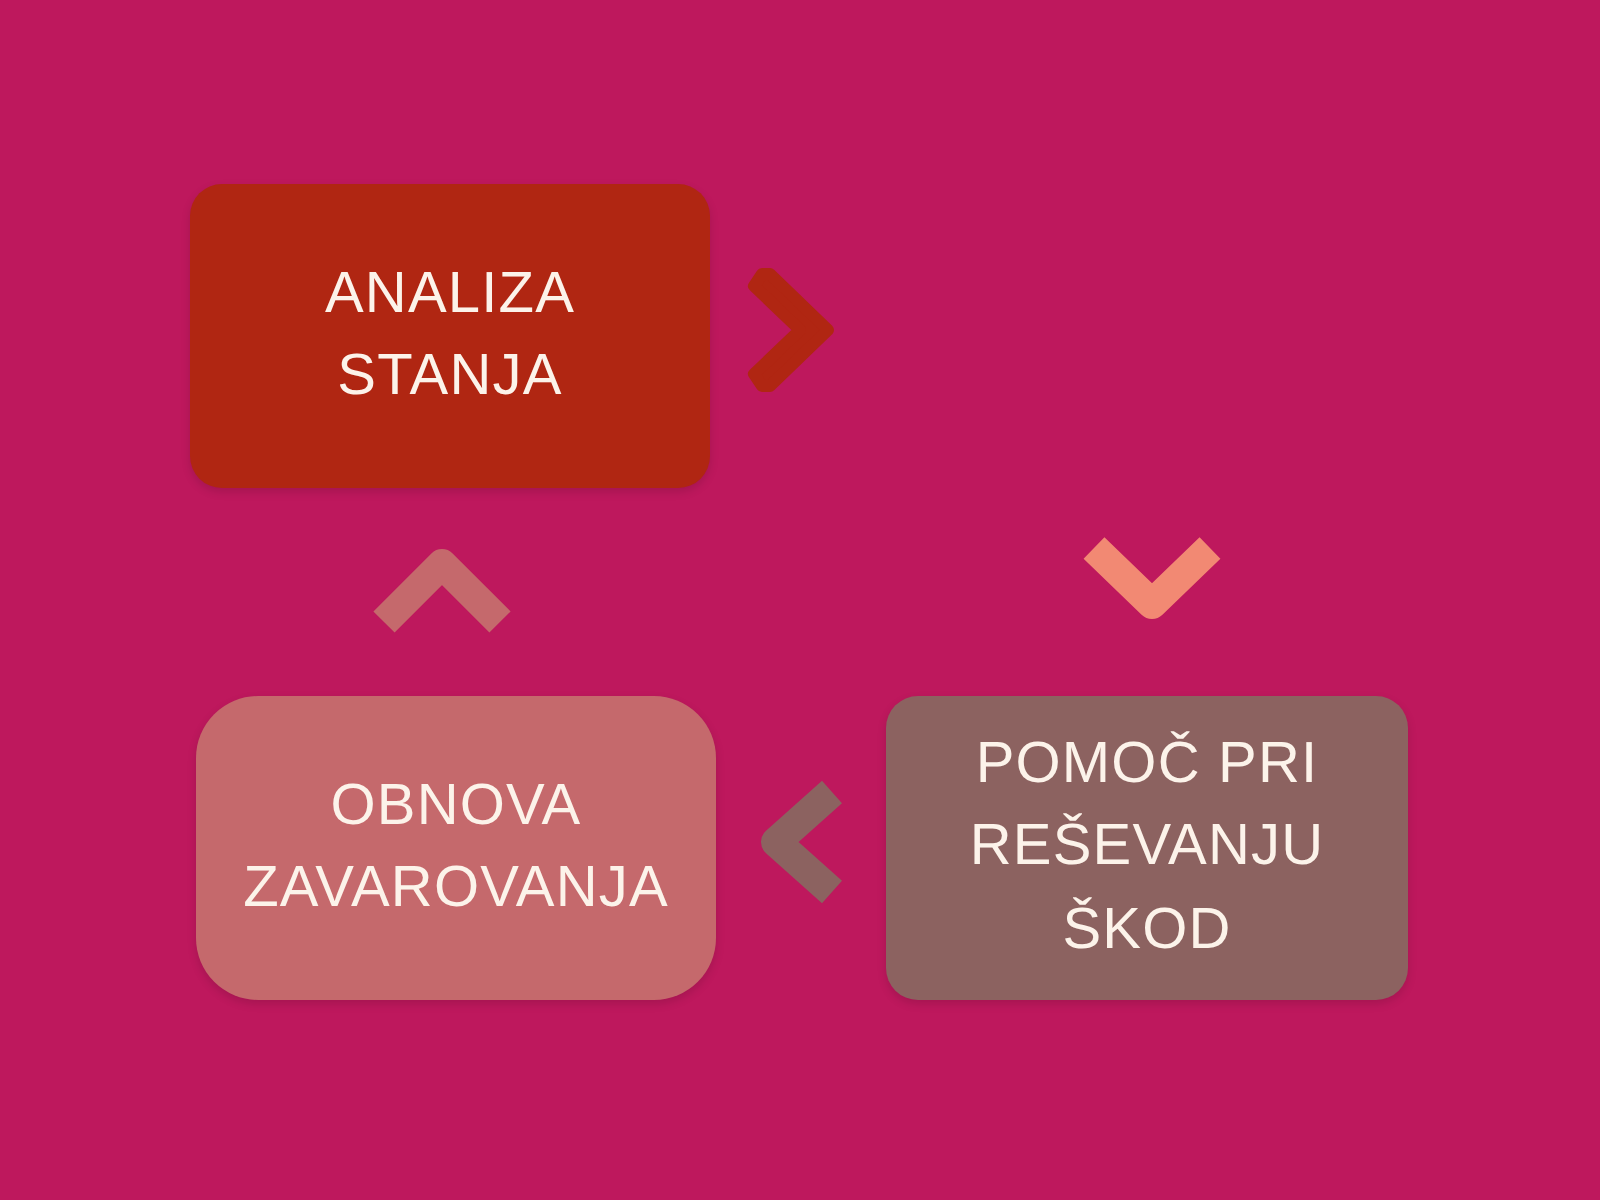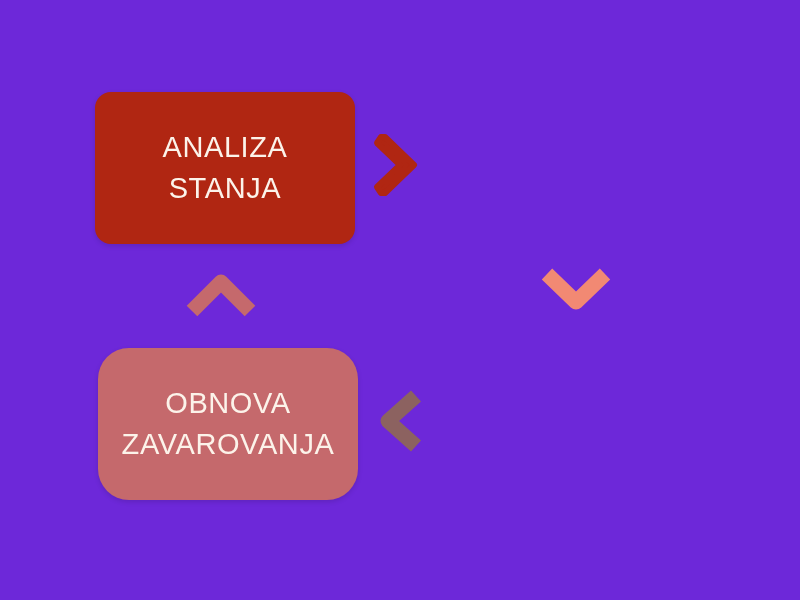--- a/index.html
+++ b/index.html
@@ -58,28 +58,33 @@
   .arrow svg { display: block; }
 
   #arrow-right { left: 372px; top: 134px; width: 48px; height: 62px; }
   #arrow-down  { left: 541px; top: 266px; width: 70px; height: 52px; }
   #arrow-left  { left: 376px; top: 389px; width: 48px; height: 64px; }
   #arrow-up    { left: 185px; top: 268px; width: 72px; height: 50px; }
 </style>
 </head>
 <body>
 
-<div id="diagram" style="background: #6d28d9;">
+<div id="diagram" style="background: #be185d;">
 
   <div class="node" id="node-analiza" style="background:#b02612">
     <span class="node-label" style="color: rgb(252, 243, 234);">ANALIZA
 STANJA</span>
   </div>
 
 
+  <div class="node" id="node-pomoc" style="background:#8c6260">
+    <span class="node-label" style="color: rgb(252, 243, 234);">POMOČ PRI
+REŠEVANJU
+ŠKOD</span>
+  </div>
 
   <div class="node" id="node-obnova" style="background:#c5696c">
     <span class="node-label" style="color: rgb(252, 243, 234);">OBNOVA
 ZAVAROVANJA</span>
   </div>
 
   <span class="arrow" id="arrow-right">
     <svg viewBox="0 0 48 62" width="48" height="62" aria-hidden="true">
       <path d="M9 3 L13 3 L42 31 L13 59 L9 59 L5 53 L28 31 L5 9 Z" fill="#b02612" stroke="#b02612" stroke-width="6" stroke-linejoin="round" stroke-linecap="round"></path>
     </svg>

